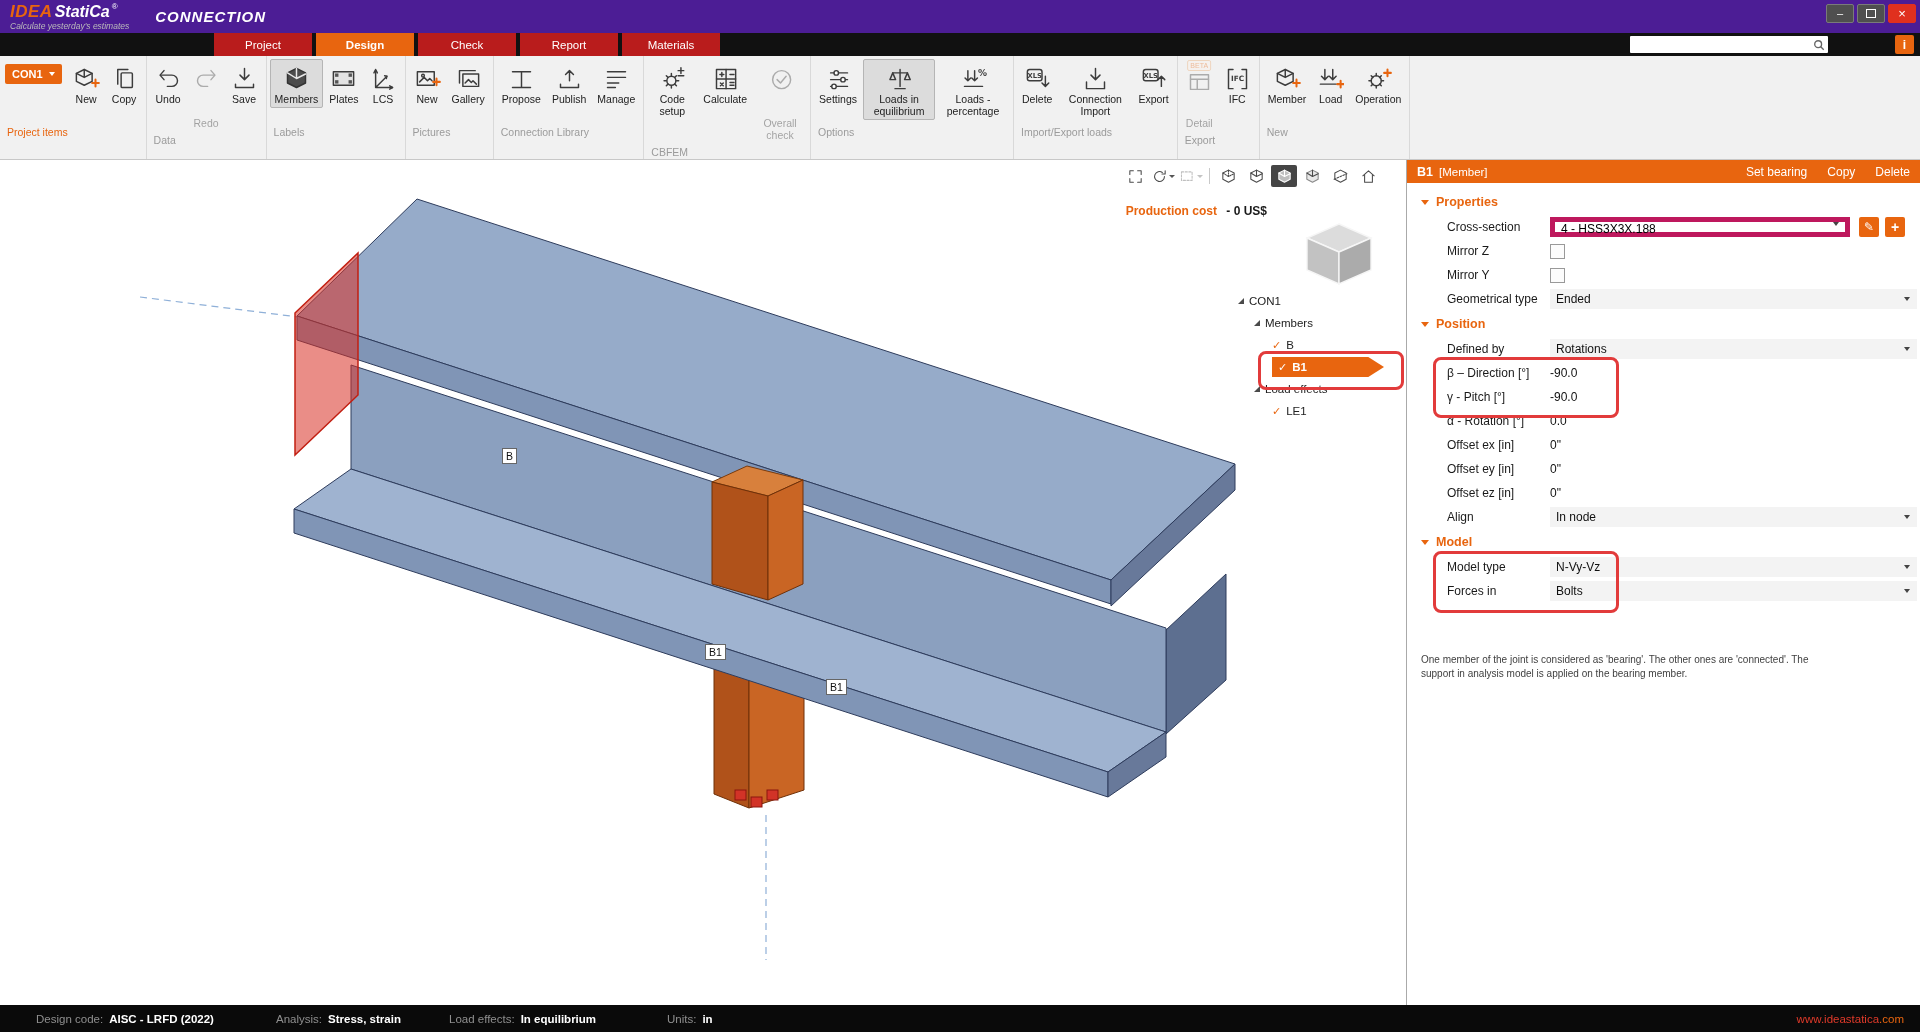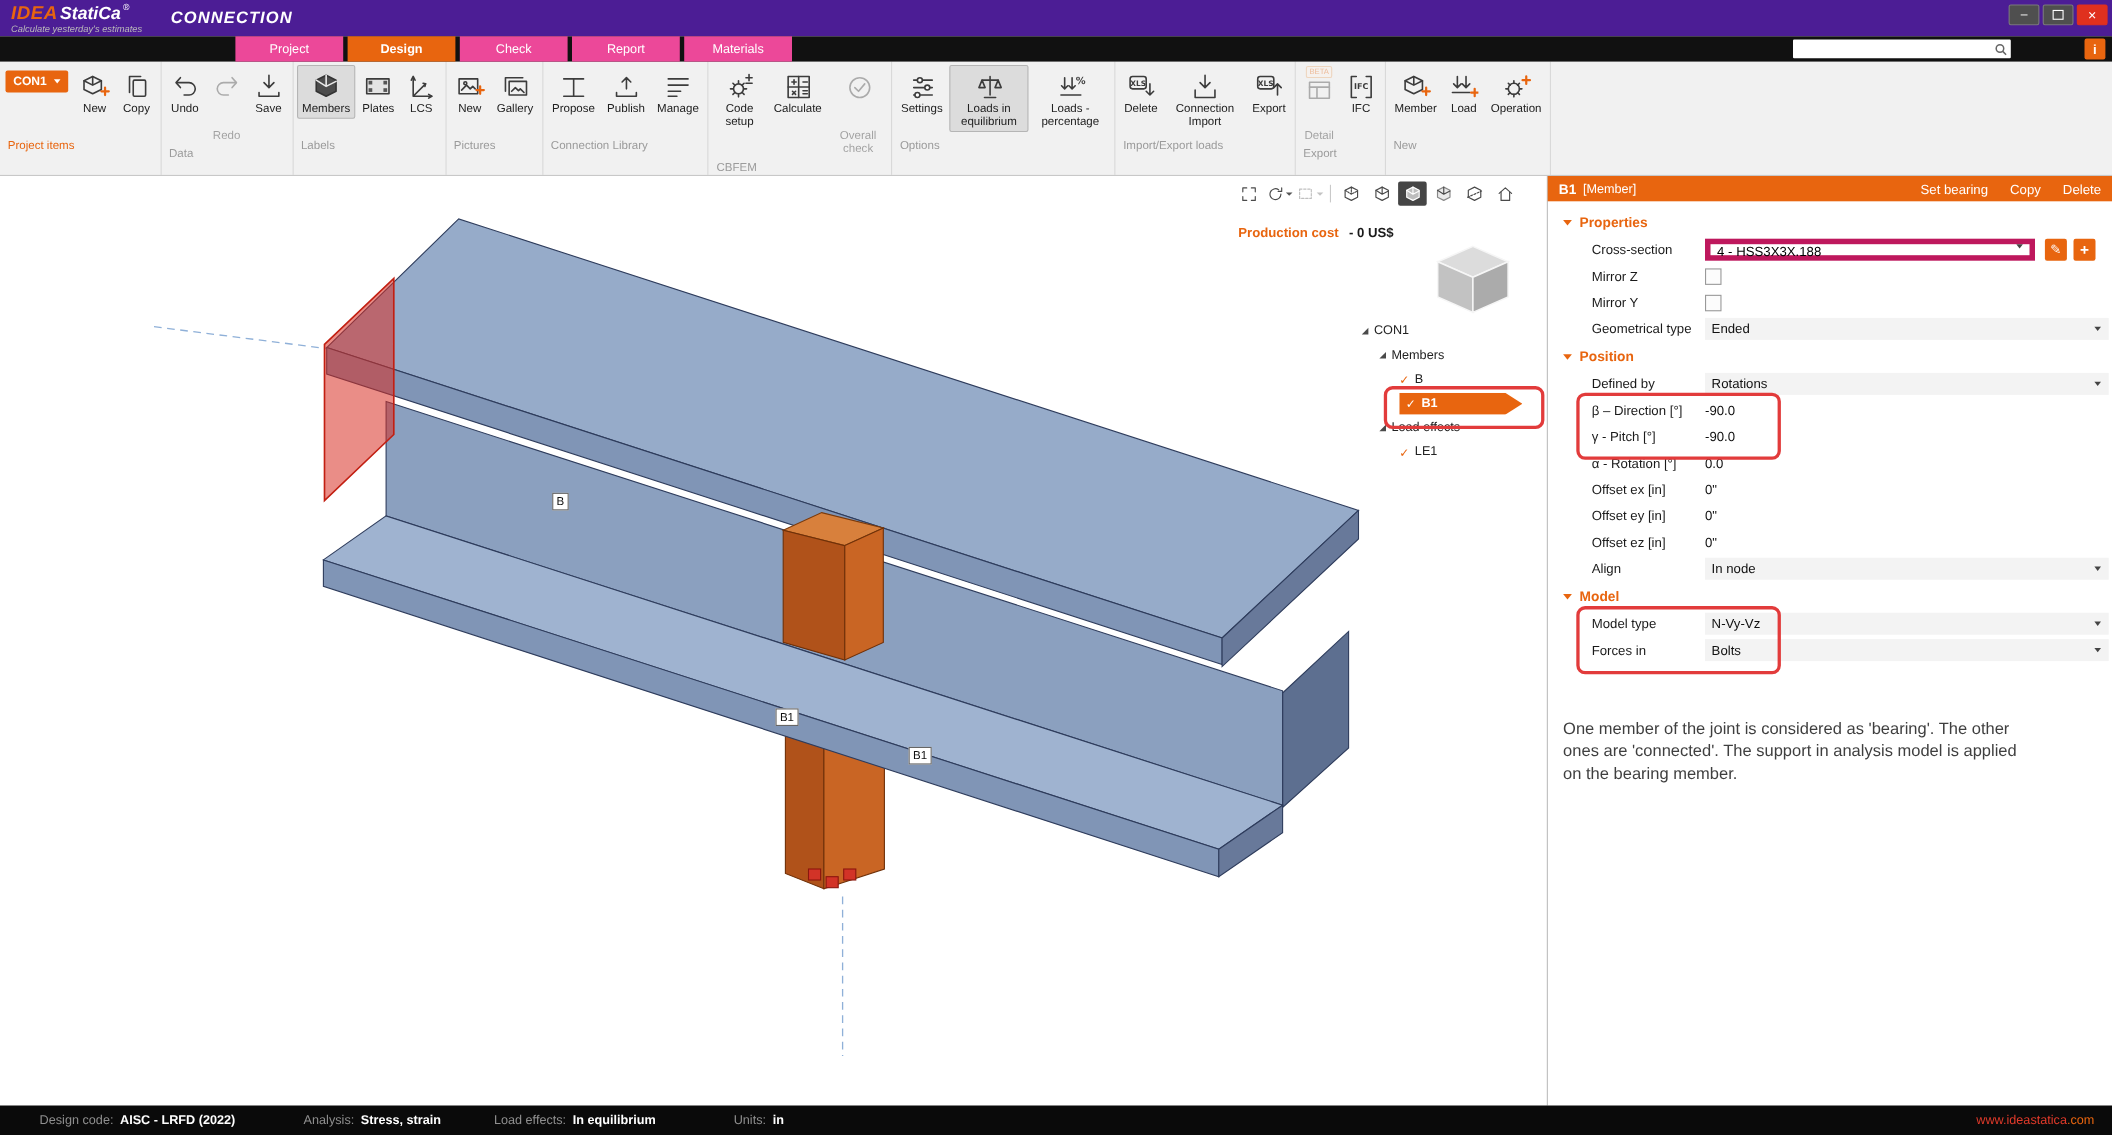--- a/index.html
+++ b/index.html
@@ -19,21 +19,21 @@
   .win-controls{position:absolute;right:4px;top:4px;display:flex;gap:3px;z-index:2;}
   .win-btn{width:26px;height:17px;display:flex;align-items:center;justify-content:center;background:#4f4f4f;
            color:#fff;font-size:11px;cursor:pointer;border:1px solid #7a7a7a;border-radius:2px;line-height:1;}
   .win-btn.close{background:#e0301e;border-color:#e0301e;}
   .min-glyph::after{content:"–";}
   .max-glyph{width:8px;height:7px;border:1px solid #fff;}
   .close-glyph::after{content:"×";font-size:13px;}
 
   
   .tabbar{height:23px;background:#111;position:relative;}
-  .tab{position:absolute;top:0;height:23px;width:98px;background:#ec4899;color:#fff;font-size:11.5px;
+  .tab{position:absolute;top:0;height:23px;width:98px;background:#b91c1c;color:#fff;font-size:11.5px;
        display:flex;align-items:center;justify-content:center;cursor:pointer;}
   .tab.t0{left:214px;}.tab.t1{left:316px;}.tab.t2{left:418px;}.tab.t3{left:520px;}.tab.t4{left:622px;}
   .tab.active{background:#e8650f;font-weight:bold;}
   .search-wrap{position:absolute;right:92px;top:3px;width:198px;height:17px;background:#fff;display:flex;align-items:center;border-radius:1px;}
   .search{flex:1;border:none;outline:none;font-size:11px;padding:0 4px;height:100%;background:transparent;
           font-family:"Liberation Sans",sans-serif;}
   .search-icon{display:flex;margin-right:3px;}
   .search-icon svg{width:12px;height:12px;stroke:#666;fill:none;stroke-width:1.6;}
   .info-btn{position:absolute;right:6px;top:2px;width:19px;height:19px;background:#e8650f;color:#fff;font-weight:bold;
             font-size:12px;display:flex;align-items:center;justify-content:center;border-radius:2px;cursor:pointer;}
@@ -123,21 +123,21 @@
   .dd .caret-down{position:absolute;right:7px;border-top-color:#444;}
   .combo{position:absolute;left:143px;width:300px;top:2px;bottom:2px;border:5px solid #be185d;background:#fff;
          display:flex;padding:0 20px 0 6px;cursor:pointer;box-sizing:border-box;}
   .combo .caret-down{position:absolute;right:6px;border-top-color:#444;}
   .sq-btn{position:absolute;top:2px;width:20px;height:20px;background:#e8650f;color:#fff;display:flex;align-items:center;
           justify-content:center;font-size:12px;border-radius:2px;cursor:pointer;}
   .sq-btn.pencil{left:452px;}.sq-btn.plusbtn{left:478px;}
   .pencil::after{content:"✎";}
   .plusbtn::after{content:"+";font-weight:bold;font-size:14px;}
   .checkbox{position:absolute;left:143px;width:13px;height:13px;border:1px solid #999;background:#fcfcfc;cursor:pointer;}
-  .help-text{margin:50px 40px 0 14px;color:#3f3f3f;font-size:15px;line-height:1.35;width:420px;}
+  .help-text{margin:50px 40px 0 14px;color:#3f3f3f;font-size:10px;line-height:1.35;width:420px;}
 
   
   .statusbar{height:28px;background:#0a0a0a;position:relative;color:#fff;font-size:11.5px;}
   .sb-group{position:absolute;top:0;height:28px;display:flex;align-items:center;gap:6px;white-space:nowrap;}
   .sb-label{color:#8f8f8f;}
   .sb-value{color:#fff;font-weight:bold;}
   .g0{left:36px;}.g1{left:276px;}.g2{left:449px;}.g3{left:667px;}
   .sb-site{position:absolute;right:16px;top:0;height:28px;display:flex;align-items:center;cursor:pointer;}
   .site-main{color:#e03a2a;}.site-tld{color:#e8650f;}
 </style>

